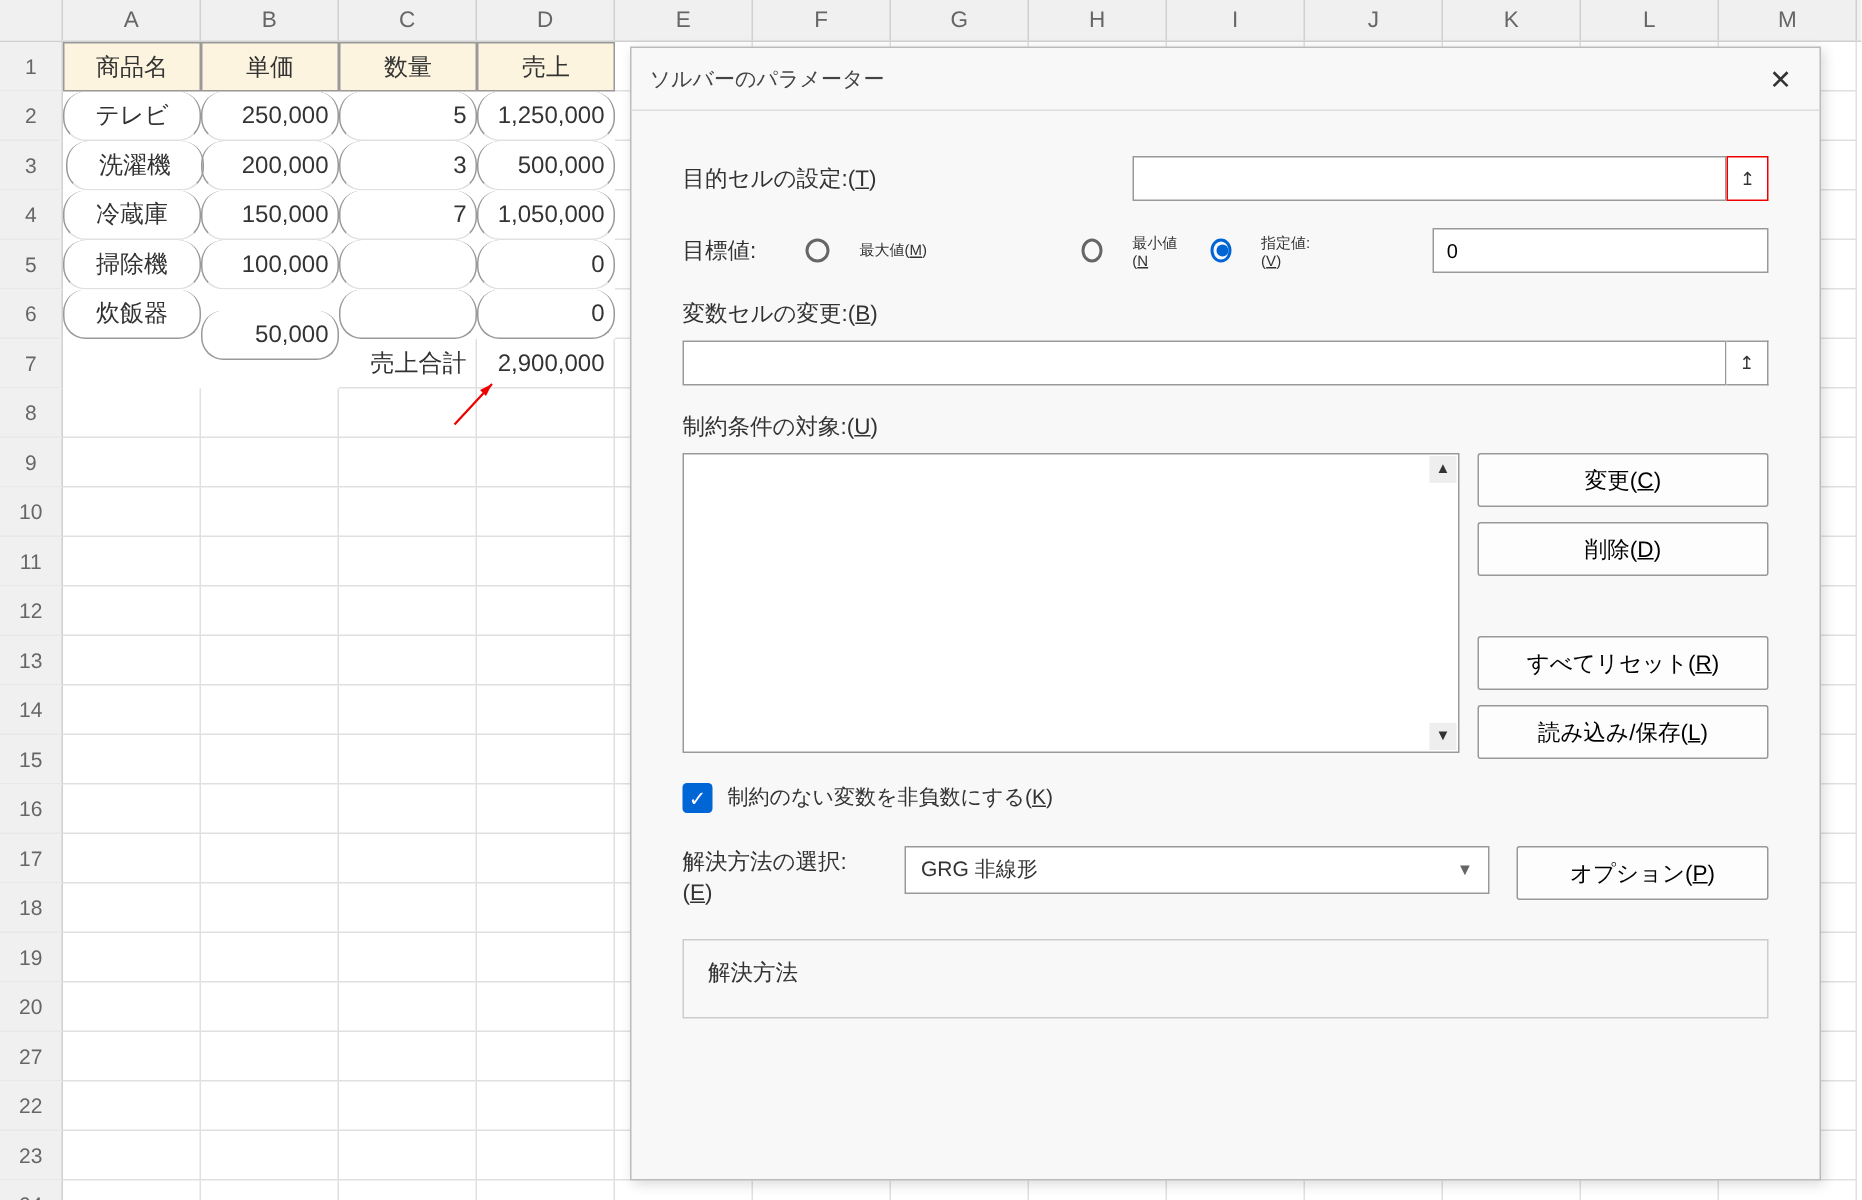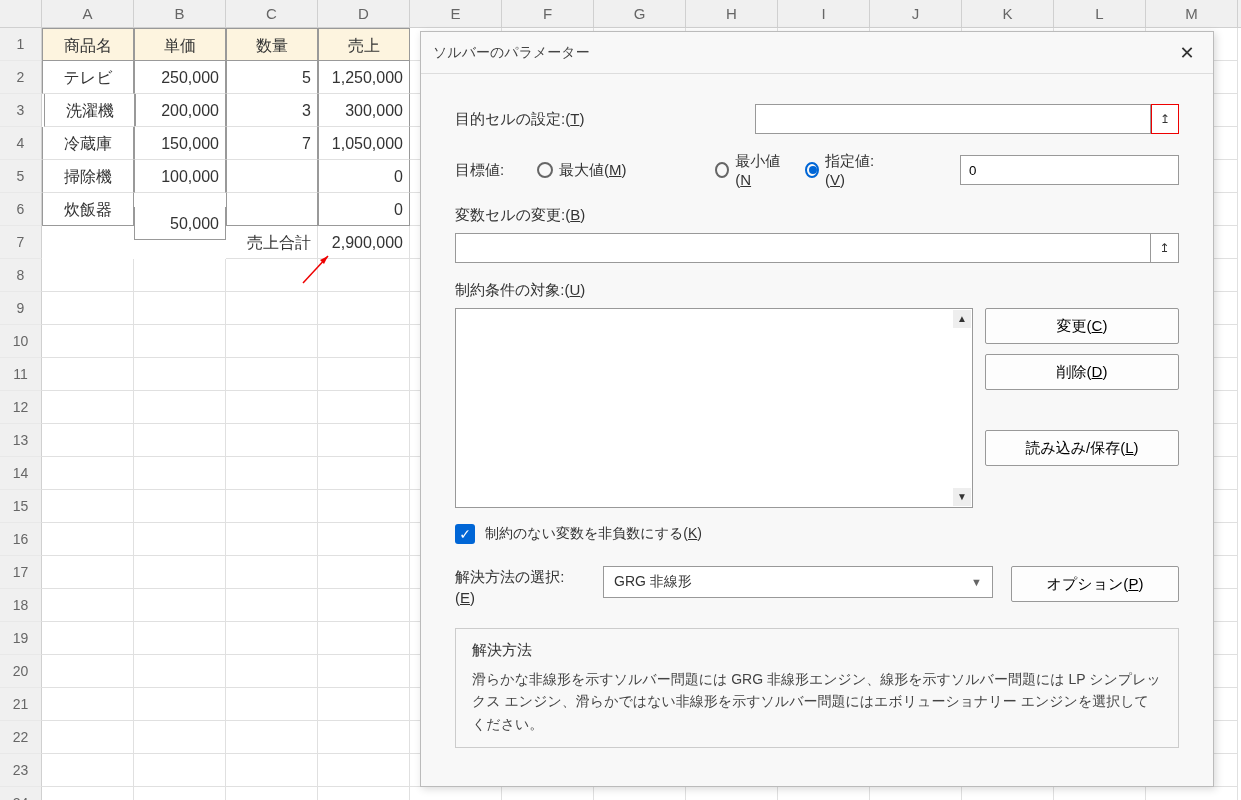--- a/index.html
+++ b/index.html
@@ -8,41 +8,41 @@
 .spreadsheet { position: absolute; top: 0; left: 0; width: 1241px; height: 800px; }
 .col-headers { display: flex; height: 28px; background: #f0f0f0; border-bottom: 1px solid #d0d0d0; }
 .row-header-spacer { width: 42px; background: #f0f0f0; border-right: 1px solid #d0d0d0; }
 .col-header { width: 92px; text-align: center; line-height: 28px; color: #666; border-right: 1px solid #d0d0d0; font-size: 15px; }
 .grid { display: flex; }
 .row-headers { width: 42px; }
 .row-header { height: 33px; background: #f0f0f0; border-right: 1px solid #d0d0d0; border-bottom: 1px solid #e8e8e8; text-align: center; line-height: 33px; color: #666; }
 .cells { position: relative; }
 .cell { position: absolute; height: 33px; width: 92px; border-right: 1px solid #e0e0e0; border-bottom: 1px solid #e0e0e0; padding: 0 6px; line-height: 33px; font-size: 16px; }
 .cell.header { background: #fdf4df; border: 1px solid #999; text-align: center; font-size: 16px; }
-.cell.data { border-left: 1px solid #999; border-right: 1px solid #999; }
+.cell.data { border-left: 1px solid #999; border-right: 1px solid #999; border-radius: 15px; }
 .cell.bottom-border { border-bottom: 1px solid #999; }
 .cell.right { text-align: right; }
 .cell.center { text-align: center; }
 
 .arrow-annotation { position: absolute; left: 298px; top: 248px; width: 40px; height: 40px; pointer-events: none; }
 
 .dialog { position: absolute; left: 420px; top: 31px; width: 794px; height: 756px; background: #f8f8f8; border: 1px solid #bbb; box-shadow: 2px 2px 8px rgba(0,0,0,0.15); }
 .dialog-titlebar { height: 42px; display: flex; align-items: center; padding: 0 12px; border-bottom: 1px solid #ddd; }
 .dialog-title { flex: 1; font-size: 14px; color: #444; }
 .dialog-close { width: 28px; height: 28px; display: flex; align-items: center; justify-content: center; cursor: pointer; font-size: 18px; }
 .dialog-body { padding: 30px 34px 16px 34px; }
 
 .form-row { display: flex; align-items: center; margin-bottom: 18px; }
 .form-label { width: 300px; font-size: 15px; }
 .form-label u { text-decoration: underline; }
 .text-input { flex: 1; height: 30px; border: 1px solid #999; background: #fff; padding: 0 6px; font-size: 14px; }
 .range-picker { width: 28px; height: 30px; border: 1px solid #999; border-left: none; background: #fff; display: flex; align-items: center; justify-content: center; cursor: pointer; font-size: 12px; }
 .range-picker.highlight { border: 1px solid #e00; }
 .radio-group { display: flex; align-items: center; gap: 6px; }
-.radio-item { display: flex; align-items: center; gap: 6px; margin-right: 18px; font-size: 15px; }
+.radio-item { display: flex; align-items: center; gap: 20px; margin-right: 18px; font-size: 10px; }
 .radio-circle { width: 16px; height: 16px; border-radius: 50%; border: 2px solid #666; display: inline-block; position: relative; }
 .radio-circle.checked { border-color: #0066d6; }
 .radio-circle.checked::after { content: ''; position: absolute; width: 8px; height: 8px; background: #0066d6; border-radius: 50%; top: 2px; left: 2px; }
 .target-value-input { width: 250px; height: 30px; border: 1px solid #999; background: #fff; padding: 0 8px; margin-left: 58px; }
 
 .constraints-area { display: flex; gap: 12px; margin-bottom: 16px; }
 .constraints-list { flex: 1; height: 200px; border: 1px solid #999; background: #fff; position: relative; }
 .constraints-list .scrollbar-up { position: absolute; right: 1px; top: 1px; width: 18px; height: 18px; background: #eee; font-size: 10px; text-align: center; line-height: 18px; }
 .constraints-list .scrollbar-down { position: absolute; right: 1px; bottom: 1px; width: 18px; height: 18px; background: #eee; font-size: 10px; text-align: center; line-height: 18px; }
 .constraints-buttons { width: 194px; display: flex; flex-direction: column; gap: 10px; }
@@ -104,38 +104,38 @@
         <div class="row-header">11</div>
         <div class="row-header">12</div>
         <div class="row-header">13</div>
         <div class="row-header">14</div>
         <div class="row-header">15</div>
         <div class="row-header">16</div>
         <div class="row-header">17</div>
         <div class="row-header">18</div>
         <div class="row-header">19</div>
         <div class="row-header">20</div>
-        <div class="row-header">21</div>
+        <div class="row-header">27</div>
         <div class="row-header">22</div>
         <div class="row-header">23</div>
         <div class="row-header">24</div>
       </div>
     <div class="cells" id="cells">
         <div class="cell header" style="left: 0px; top: 0px;">商品名</div>
         <div class="cell header" style="left: 92px; top: 0px;">単価</div>
         <div class="cell header" style="left: 184px; top: 0px;">数量</div>
         <div class="cell header" style="left: 276px; top: 0px;">売上</div>
         <div class="cell data center" style="left: 0px; top: 33px;">テレビ</div>
         <div class="cell data right" style="left: 92px; top: 33px;">250,000</div>
         <div class="cell data right" style="left: 184px; top: 33px;">5</div>
         <div class="cell data right" style="left: 276px; top: 33px;">1,250,000</div>
         <div class="cell data center" style="left: 2px; top: 66px;">洗濯機</div>
         <div class="cell data right" style="left: 92px; top: 66px;">200,000</div>
         <div class="cell data right" style="left: 184px; top: 66px;">3</div>
-        <div class="cell data right" style="left: 276px; top: 66px;">300,000</div>
+        <div class="cell data right" style="left: 276px; top: 66px;">500,000</div>
         <div class="cell data center" style="left: 0px; top: 99px;">冷蔵庫</div>
         <div class="cell data right" style="left: 92px; top: 99px;">150,000</div>
         <div class="cell data right" style="left: 184px; top: 99px;">7</div>
         <div class="cell data right" style="left: 276px; top: 99px;">1,050,000</div>
         <div class="cell data center" style="left: 0px; top: 132px;">掃除機</div>
         <div class="cell data right" style="left: 92px; top: 132px;">100,000</div>
         <div class="cell data right" style="left: 184px; top: 132px;"></div>
         <div class="cell data right" style="left: 276px; top: 132px;">0</div>
         <div class="cell data center bottom-border" style="left: 0px; top: 165px;">炊飯器</div>
         <div class="cell data right bottom-border" style="left: 92px; top: 179px;">50,000</div>
@@ -482,20 +482,21 @@
     <div class="constraints-label-row">制約条件の対象:(<u>U</u>)</div>
     <div class="constraints-area">
       <div class="constraints-list">
         <div class="scrollbar-up">▲</div>
         <div class="scrollbar-down">▼</div>
       </div>
       <div class="constraints-buttons">
         <button class="btn">変更(<u>C</u>)</button>
         <button class="btn">削除(<u>D</u>)</button>
         <div class="spacer"></div>
+        <button class="btn">すべてリセット(<u>R</u>)</button>
         <button class="btn">読み込み/保存(<u>L</u>)</button>
       </div>
     </div>
 
     <div class="checkbox-row">
       <div class="checkbox">
         <span>✓</span>
       </div>
       <span>制約のない変数を非負数にする(<u>K</u>)</span>
     </div>
@@ -504,17 +505,16 @@
       <div class="method-label">解決方法の選択:<br>(<u>E</u>)</div>
       <div class="select-box">
         <span>GRG 非線形</span>
         <span class="select-arrow">▼</span>
       </div>
       <button class="btn options-btn">オプション(<u>P</u>)</button>
     </div>
 
     <div class="solution-box">
       <div class="solution-title">解決方法</div>
-      <div class="solution-text">滑らかな非線形を示すソルバー問題には GRG 非線形エンジン、線形を示すソルバー問題には LP シンプレックス エンジン、滑らかではない非線形を示すソルバー問題にはエボリューショナリー エンジンを選択してください。</div>
     </div>
 
   </div>
 </div>
 
 </body></html>

